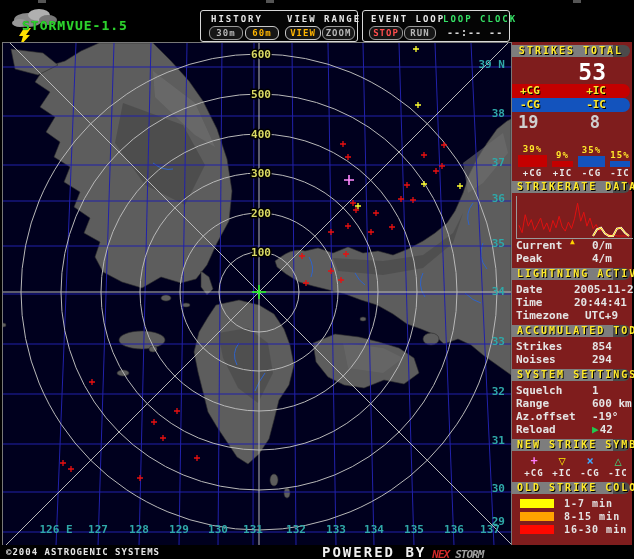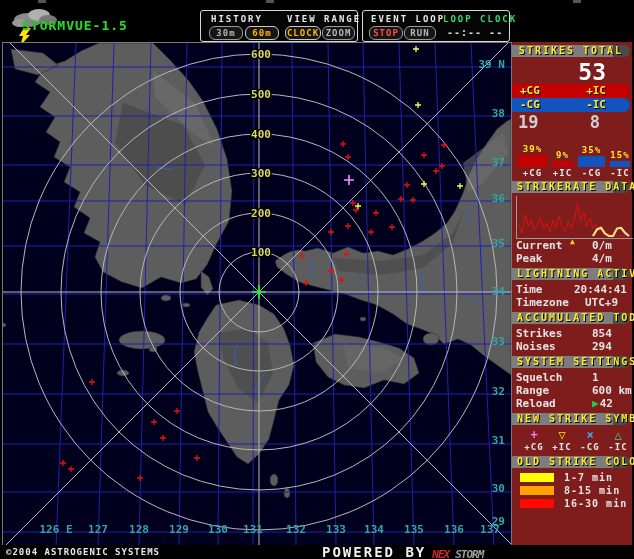--- a/index.html
+++ b/index.html
@@ -88,21 +88,21 @@
         <path d="M18 26 L25 26 L20 33 L24 33 L14 44 L17 34 L13 34 Z" fill="#ffe000"></path>
       </svg>
       <span id="logo-text">STORMVUE-1.5</span>
     </div>
 
     <div class="panel" id="panel-hv">
       <span class="pnl-label" style="left:10px;top:3px">HISTORY</span>
       <div class="tb-btn" style="left:8px;top:15px;width:32px">30m</div>
       <div class="tb-btn active" style="left:44px;top:15px;width:32px">60m</div>
       <span class="pnl-label" style="left:86px;top:3px">VIEW RANGE</span>
-      <div class="tb-btn active" style="left:84px;top:15px;width:34px">CLOCK</div>
+      <div class="tb-btn active" style="left:84px;top:15px;width:34px">VIEW</div>
       <div class="tb-btn" style="left:121px;top:15px;width:31px">ZOOM</div>
     </div>
 
     <div class="panel" id="panel-el">
       <span class="pnl-label" style="left:8px;top:3px">EVENT LOOP</span>
       <div class="tb-btn stop" style="left:6px;top:15px;width:32px">STOP</div>
       <div class="tb-btn" style="left:41px;top:15px;width:30px">RUN</div>
       <span class="pnl-label green" style="left:80px;top:3px">LOOP CLOCK</span>
       <span id="loop-clock-value" style="left:84px;top:16px">--:-- --</span>
     </div>
@@ -327,20 +327,24 @@
         </div>
         <div class="kv">
           <span class="k">Peak</span>
           <span class="v">4/m</span>
         </div>
       </div>
 
     <div class="sec-header">LIGHTNING ACTIVITY</div>
     <div id="activity-rows" class="rows-tight">
         <div class="kv">
+          <span class="k">Date</span>
+          <span class="v">2005-11-21</span>
+        </div>
+        <div class="kv">
           <span class="k">Time</span>
           <span class="v">20:44:41</span>
         </div>
         <div class="kv">
           <span class="k">Timezone</span>
           <span class="v">UTC+9</span>
         </div>
       </div>
 
     <div class="sec-header">ACCUMULATED TODAY</div>
@@ -357,20 +361,24 @@
 
     <div class="sec-header">SYSTEM SETTINGS</div>
     <div id="settings-rows">
         <div class="kv">
           <span class="k">Squelch</span>
           <span class="v">1</span>
         </div>
         <div class="kv">
           <span class="k">Range</span>
           <span class="v">600 km</span>
+        </div>
+        <div class="kv">
+          <span class="k">Az.offset</span>
+          <span class="v">-19°</span>
         </div>
         <div class="kv">
           <span class="k">Reload</span>
           <span class="pfx">▶</span>
           <span class="v">42</span>
         </div>
       </div>
 
     <div class="sec-header">NEW STRIKE SYMBOLS</div>
     <div id="symbols-row">

